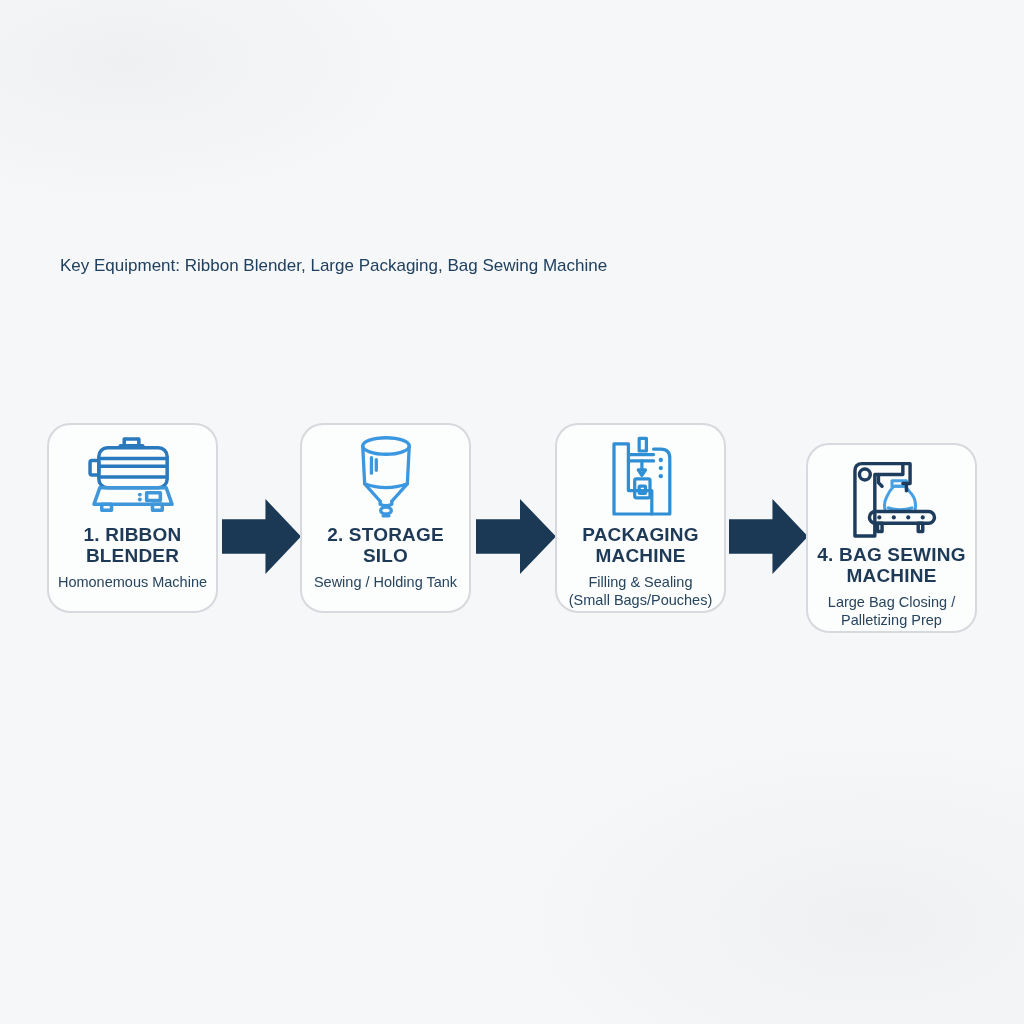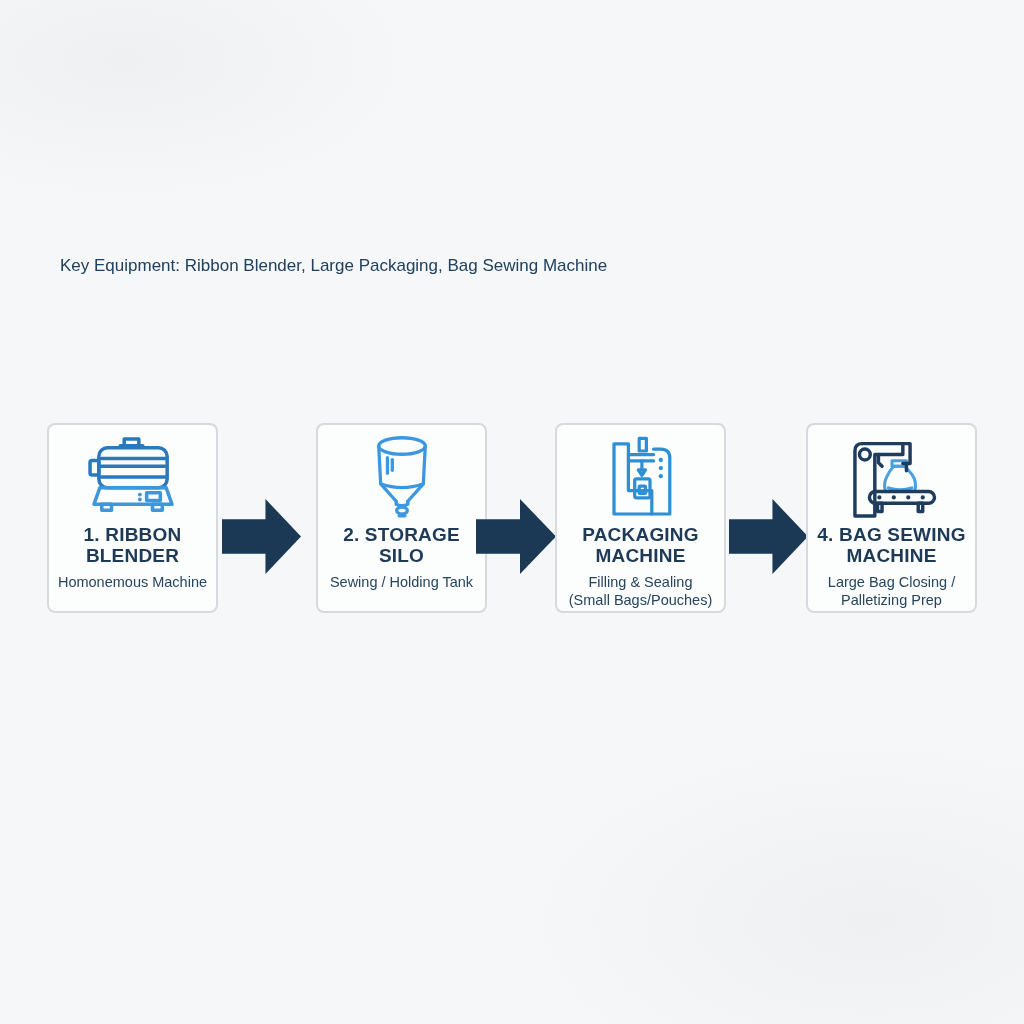--- a/index.html
+++ b/index.html
@@ -16,24 +16,24 @@
   .title{
     margin:0;font-size:25px;font-weight:bold;color:#1e3a57;
     letter-spacing:.2px;line-height:1.15;
   }
   .subtitle{
     margin:6px 0 0 0;font-size:17px;color:#20405f;line-height:1.2;
   }
   .flow{position:absolute;left:0;top:0;width:1024px;height:1024px;}
   .card{
     position:absolute;top:423px;width:171px;height:190px;
-    background:#fcfdfd;border:2px solid #d6d9dd;border-radius:8px;
+    background:#fcfdfd;border:2px solid #d6d9dd;border-radius:23px;
     box-sizing:border-box;display:flex;flex-direction:column;align-items:center;
   }
-  .card-1{left:47px;} .card-2{left:316px;} .card-3{left:555px;} .card-4{left:806px;}
+  .card-1{left:47px;} .card-2{left:300px;} .card-3{left:555px;} .card-4{left:806px;margin-top:20px;}
   .icon-box{height:92px;margin-top:7px;display:flex;align-items:center;justify-content:center;}
   .step-title{
     font-size:19px;font-weight:bold;color:#1e3a57;text-align:center;
     line-height:1.12;white-space:pre-line;letter-spacing:.2px;
   }
   .step-sub{
     font-size:14.5px;color:#27455f;text-align:center;line-height:1.25;
     white-space:pre-line;margin-top:6px;
   }
   .arrow{

